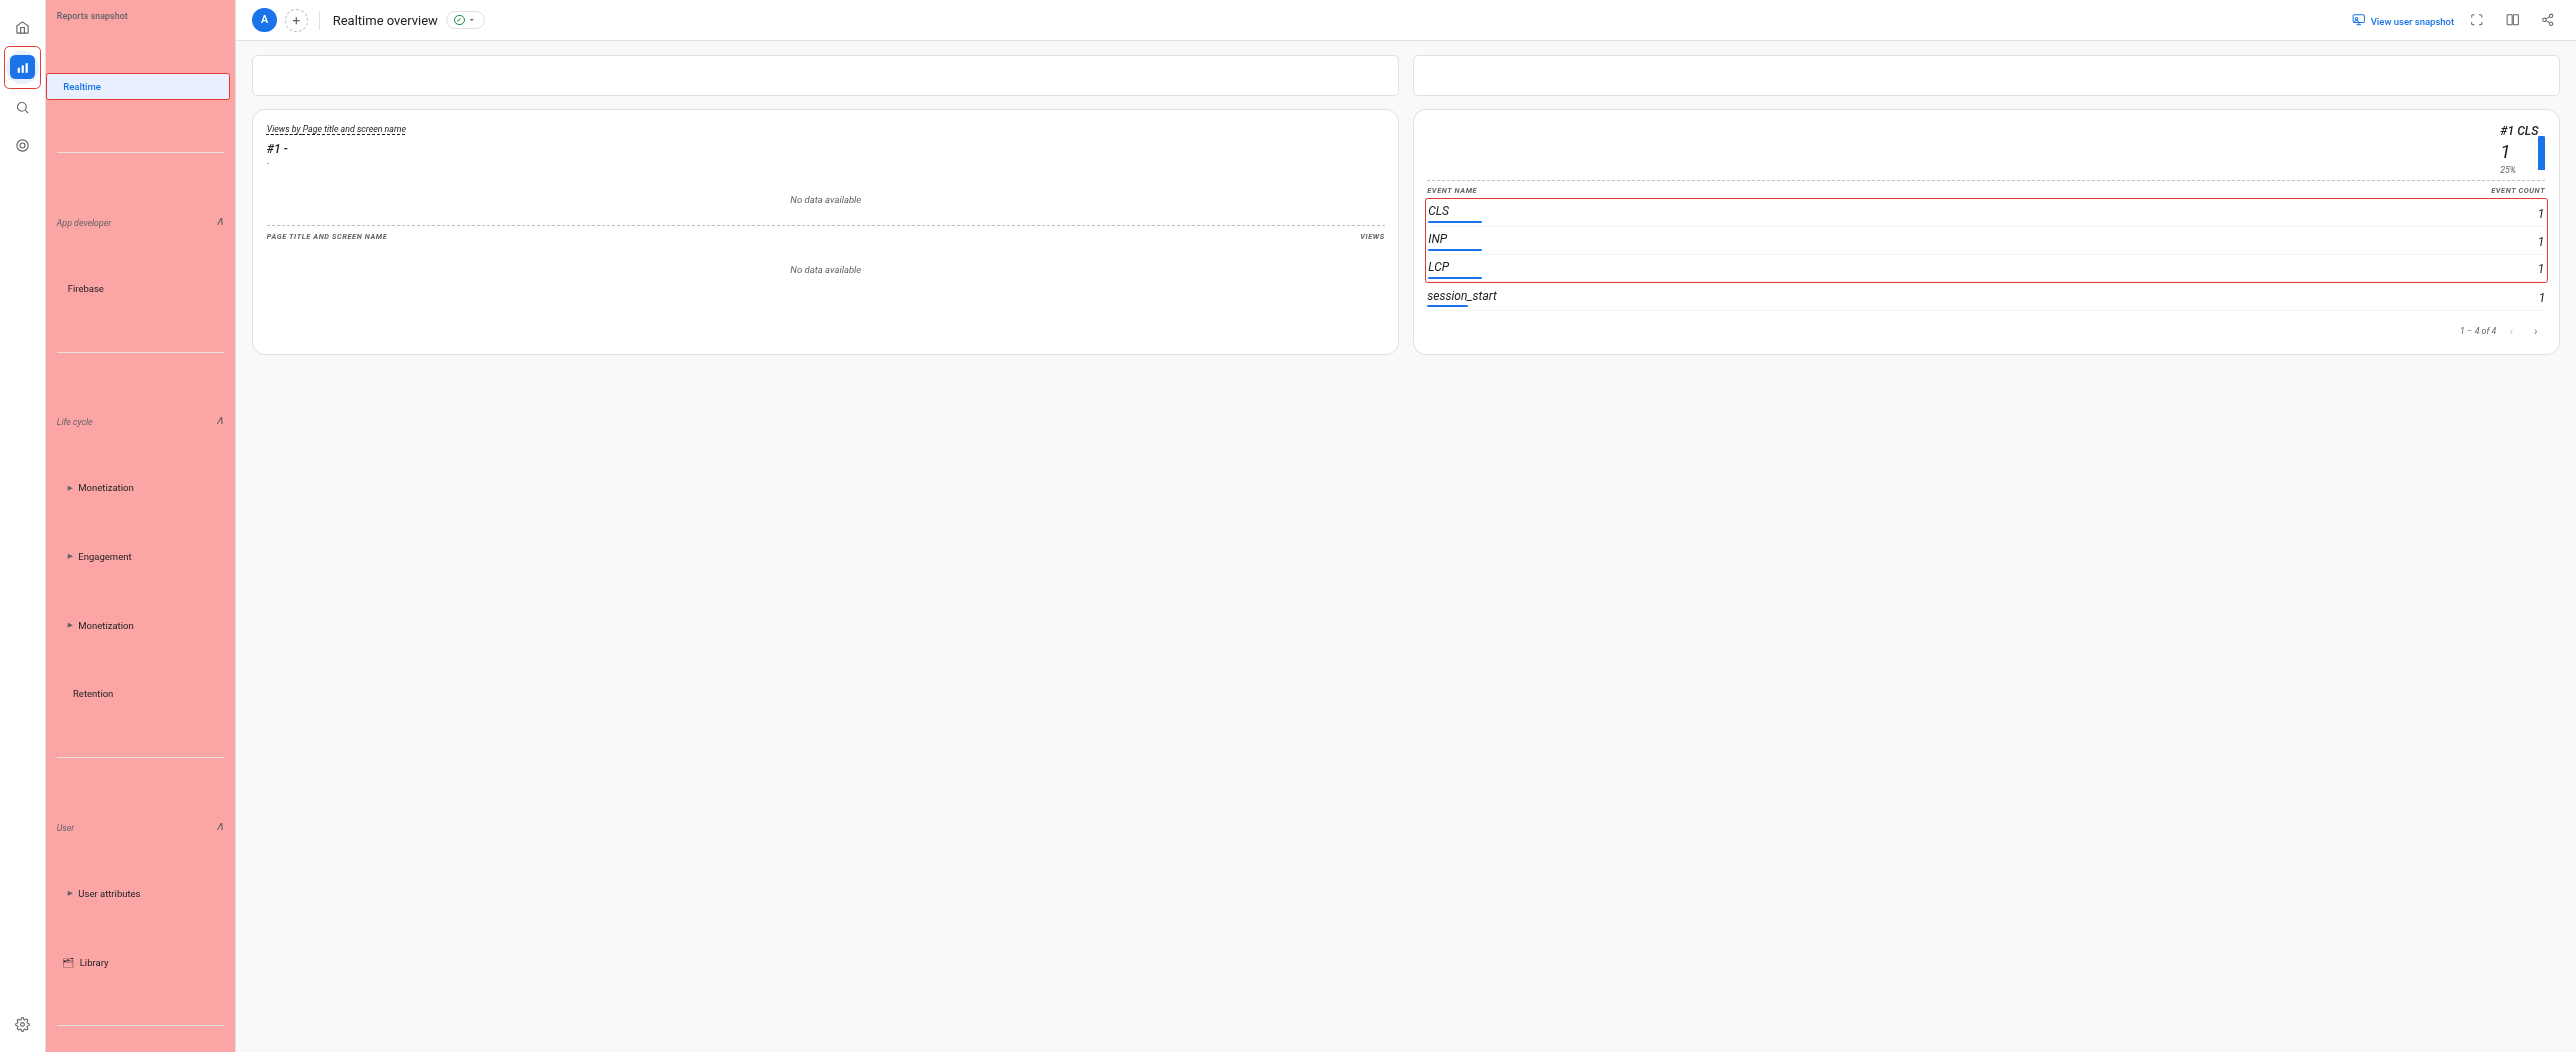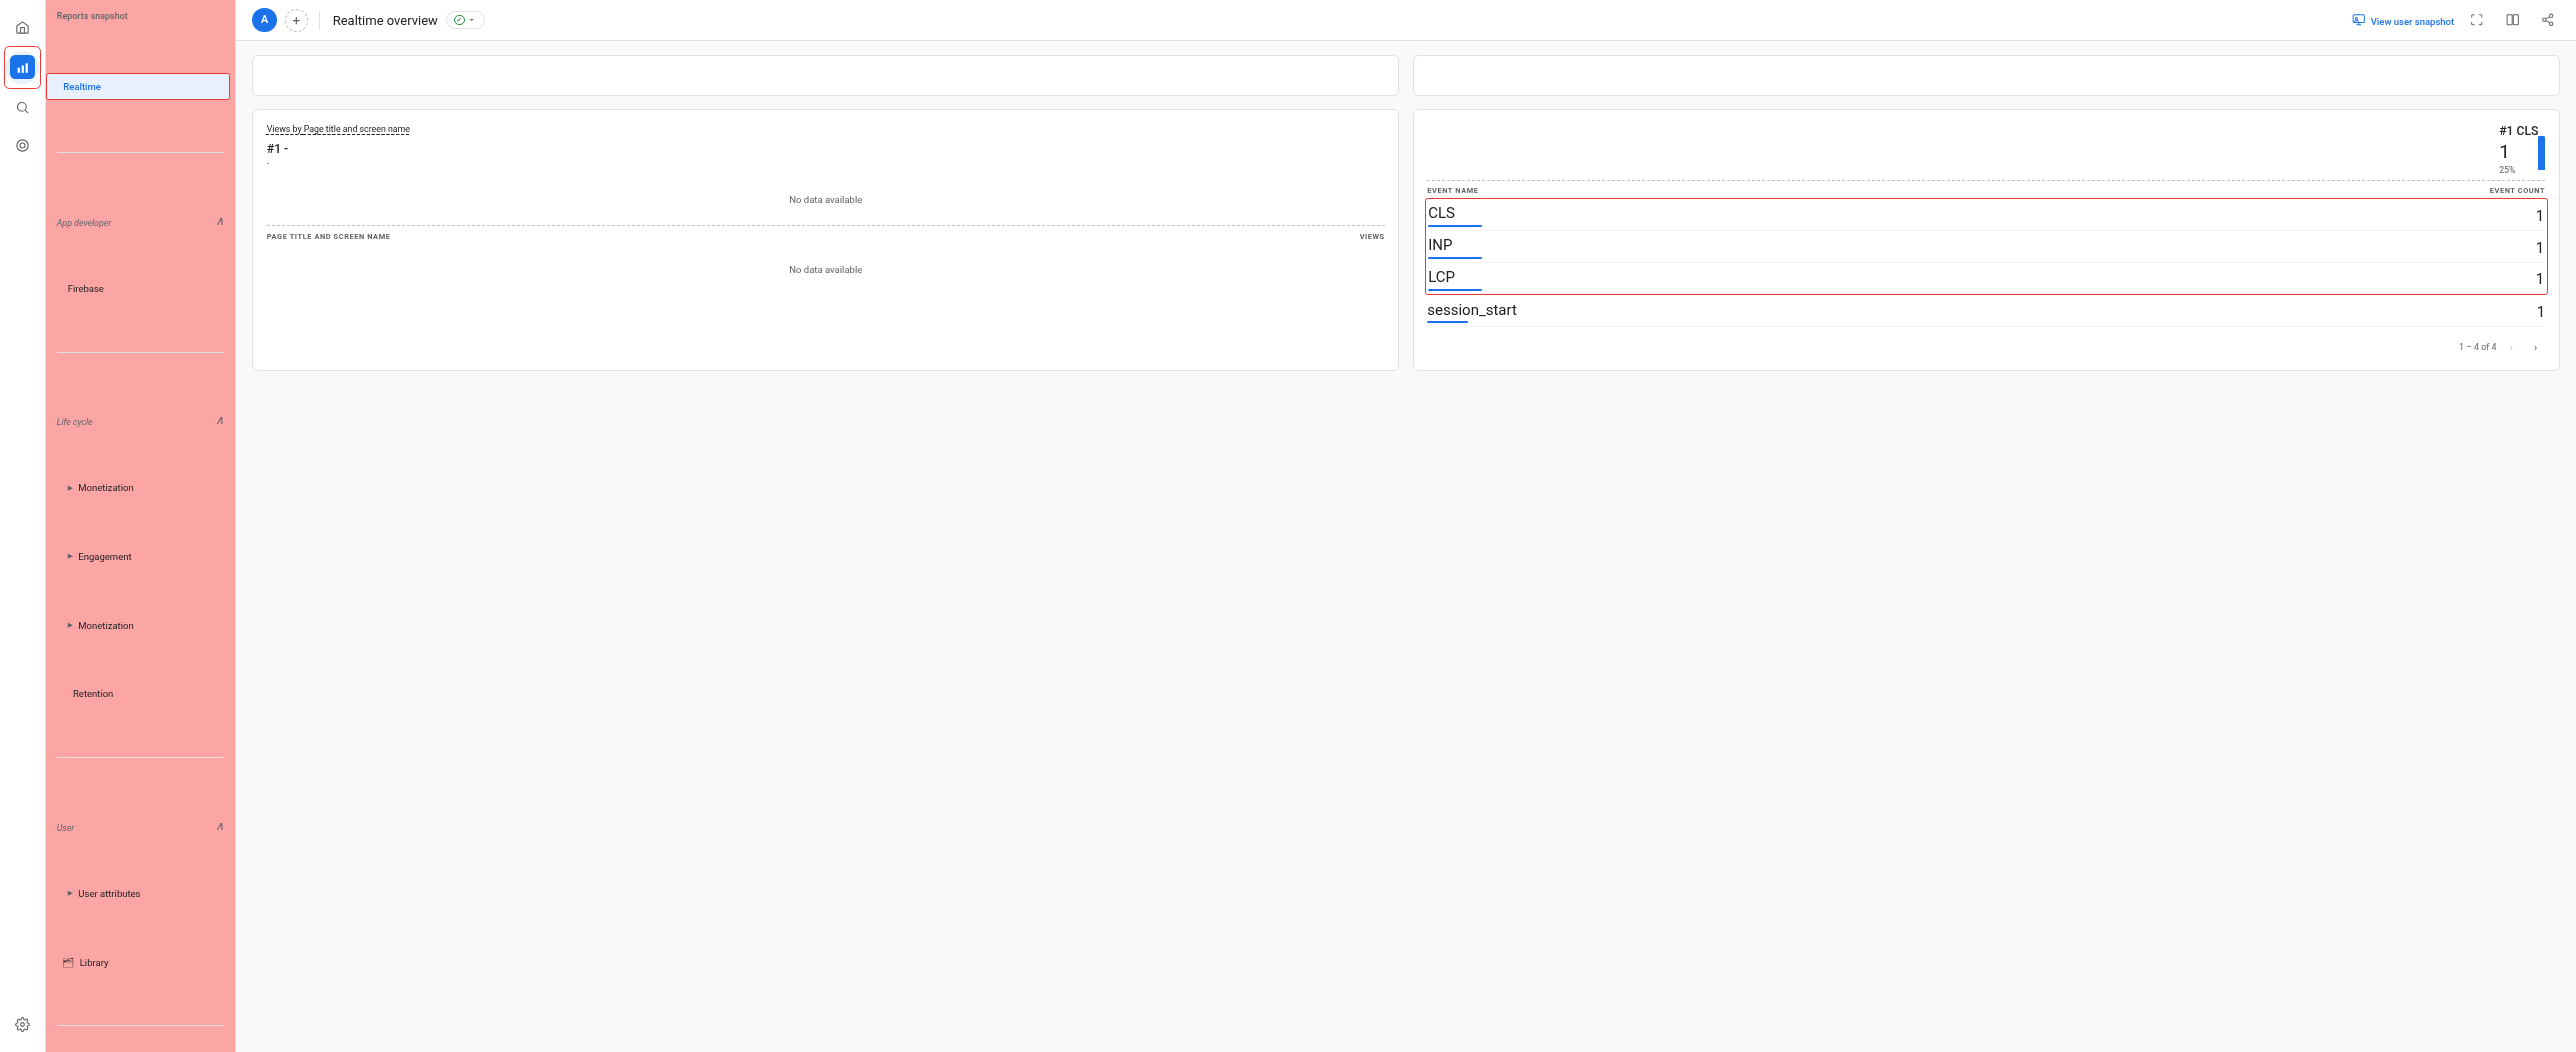--- a/index.html
+++ b/index.html
@@ -235,24 +235,25 @@
       overflow-y: auto;
       padding: 13.5px 16.3px;
       background: #f8f9fa;
     }
     .cards-row {
       display: flex;
       gap: 13.5px;
     }
     .card {
       background: #fff;
-      border-radius: 6px;
+      border-radius: 13px;
       border: 0.7px solid #e0e0e0;
       padding: 13.5px;
       flex: 1;
+      font-style: italic;
     }
     .card-title {
       font-size: 8.8px;
       color: #202124;
       margin-bottom: 8.1px;
       text-decoration: underline;
       text-decoration-style: dashed;
       text-underline-offset: 2px;
     }
     .card-title span { text-decoration: underline; text-decoration-style: dashed; }
@@ -288,21 +289,21 @@
       border: 1.4px solid #e53935;
       border-radius: 2.7px;
       margin: 0 -2.7px;
       padding: 0 2.7px;
     }
     .event-table-row {
       display: flex;
       justify-content: space-between;
       align-items: center;
       padding: 5.4px 0 2.7px 0;
-      font-size: 15px;
+      font-size: 12px;
       color: #202124;
       border-bottom: 0.7px solid #f1f3f4;
     }
     .event-name-col { font-weight: 400; }
     .event-count-col { color: #202124; font-weight: 400; }
     .event-bar {
       width: 54px;
       height: 2px;
       background: #1a73e8;
       border-radius: 1.4px;

